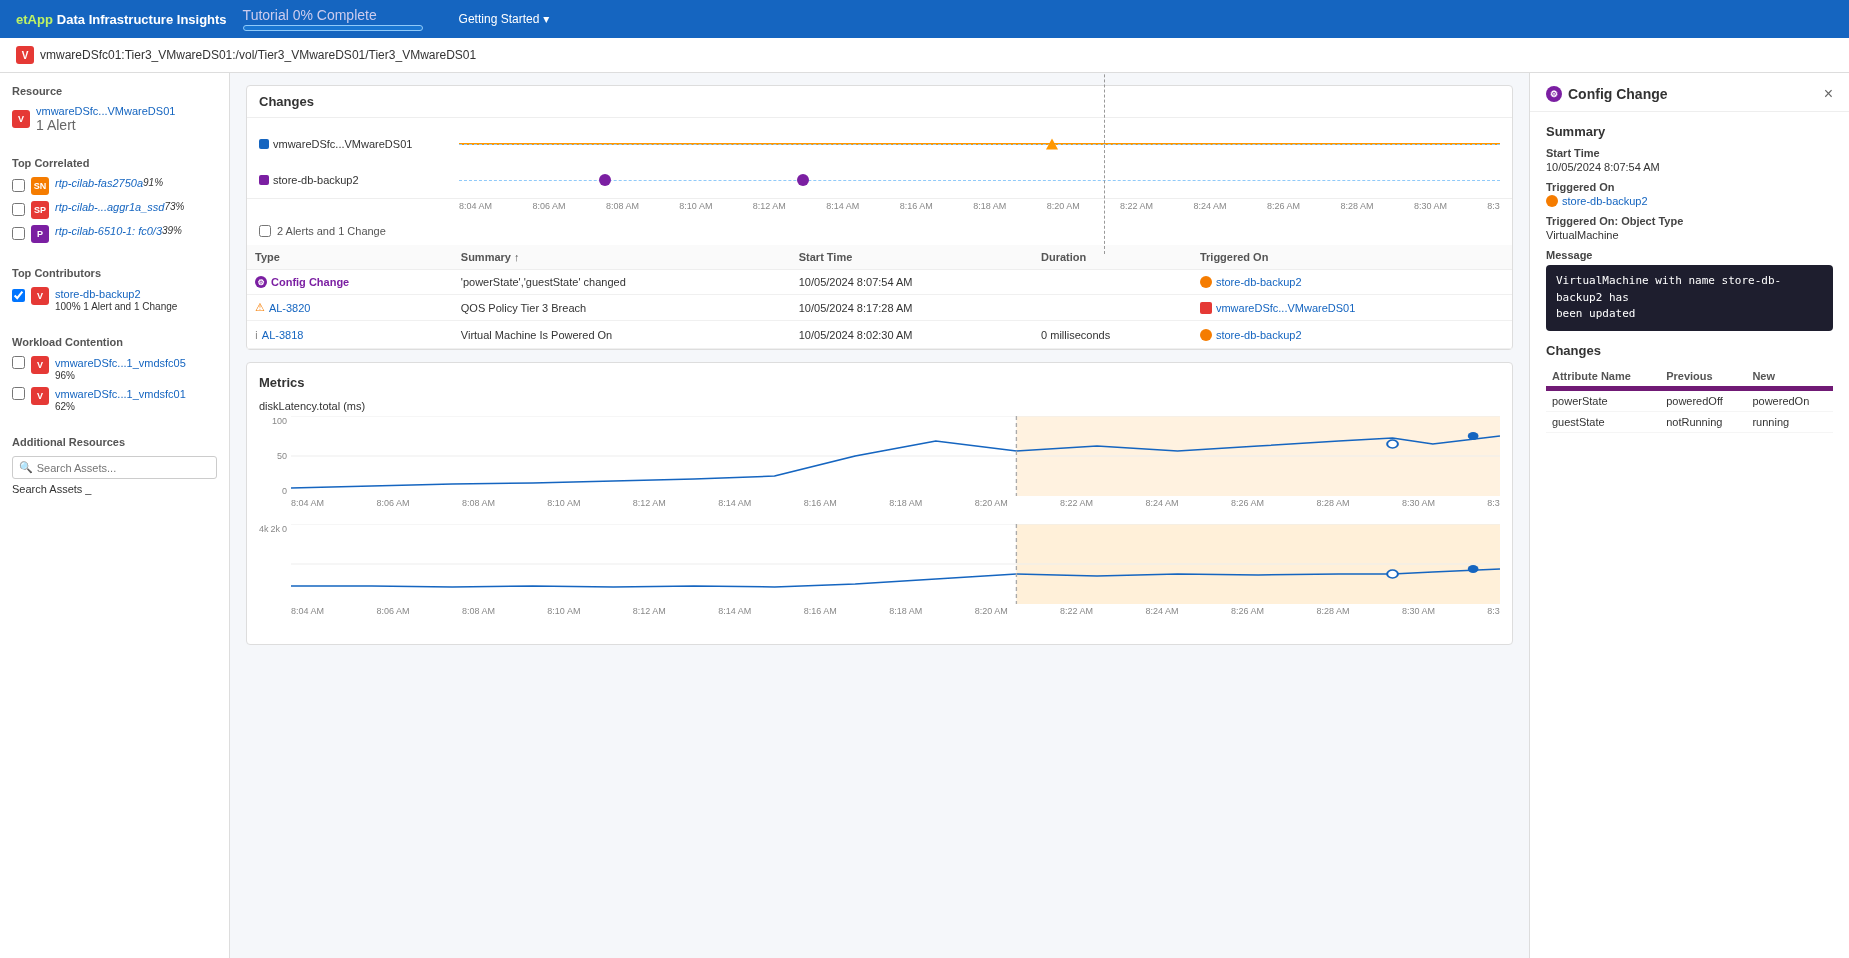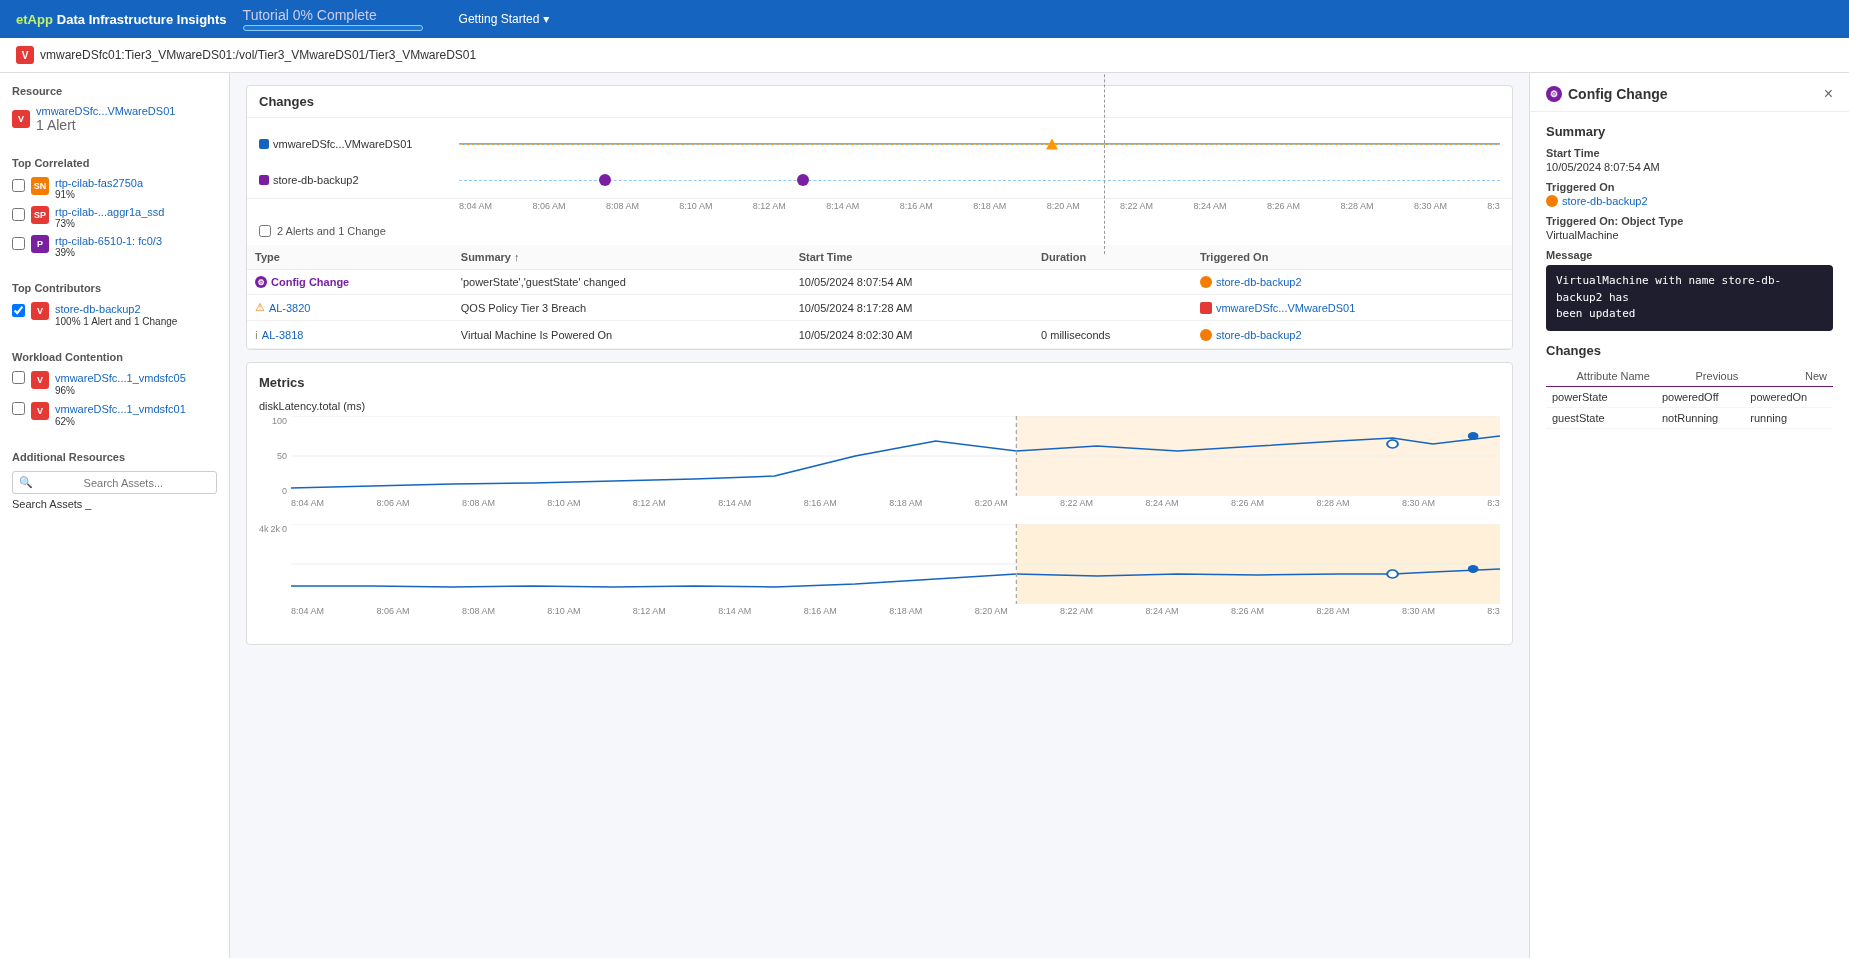--- a/index.html
+++ b/index.html
@@ -81,21 +81,21 @@
     .resource-icon.pr { background: #7b1fa2; }
     .resource-link { color: #1565c0; font-size: 11px; text-decoration: none; }
     .resource-alert { font-size: 14px; color: #666; }
     .correlated-item {
       display: flex;
       align-items: flex-start;
       gap: 6px;
       margin-bottom: 6px;
     }
     .correlated-item input[type="checkbox"] { margin-top: 2px; flex-shrink: 0; }
-    .correlated-info { display: flex; flex-direction: column; }
+    .correlated-info { display: flex; flex-direction: row; font-style: italic; }
     .correlated-pct { font-size: 10px; color: #333; }
     .contributor-item {
       display: flex;
       align-items: flex-start;
       gap: 6px;
       margin-bottom: 6px;
     }
     .contributor-label { font-size: 10px; color: #333; }
     .workload-item {
       display: flex;
@@ -291,25 +291,25 @@
       margin-top: 4px;
       line-height: 1.5;
     }
     .changes-attr-table {
       width: 100%;
       border-collapse: collapse;
       font-size: 11px;
       margin-top: 8px;
     }
     .changes-attr-table th {
-      text-align: right;
+      text-align: left;
       padding: 4px 6px;
       color: #555;
-      font-weight: 400;
-      border-bottom: 1px solid #701a75;
+      font-weight: 700;
+      border-bottom: 5px solid #701a75;
     }
     .changes-attr-table td {
       padding: 4px 6px;
       border-bottom: 1px solid #f5f5f5;
       color: #333;
     }
   </style>
 </head>
 <body>
 
@@ -400,21 +400,21 @@
       <div class="resource-icon vm">V</div>
       <div>
         <a class="resource-link">vmwareDSfc...1_vmdsfc01</a>
         <div class="correlated-pct">62%</div>
       </div>
     </div>
 
     <div class="sidebar-section-title">Additional Resources</div>
     <div class="search-assets">
       <span style="color:#aaa; font-size:11px;">🔍</span>
-      <input type="text" placeholder="Search Assets..." style="border: none; outline: none; font-size: 11px; flex: 1 1 0%; text-align: center;">
+      <input type="text" placeholder="Search Assets..." style="border: none; outline: none; font-size: 11px; flex: 1 1 0%;">
     </div>
     <div style="font-size:11px;color:#333;margin-top:4px;">Search Assets _</div>
 
   </div>
 
   <div class="content-area">
 
     <div class="changes-section">
       <div class="changes-header">
         <span class="section-heading">Changes</span>

